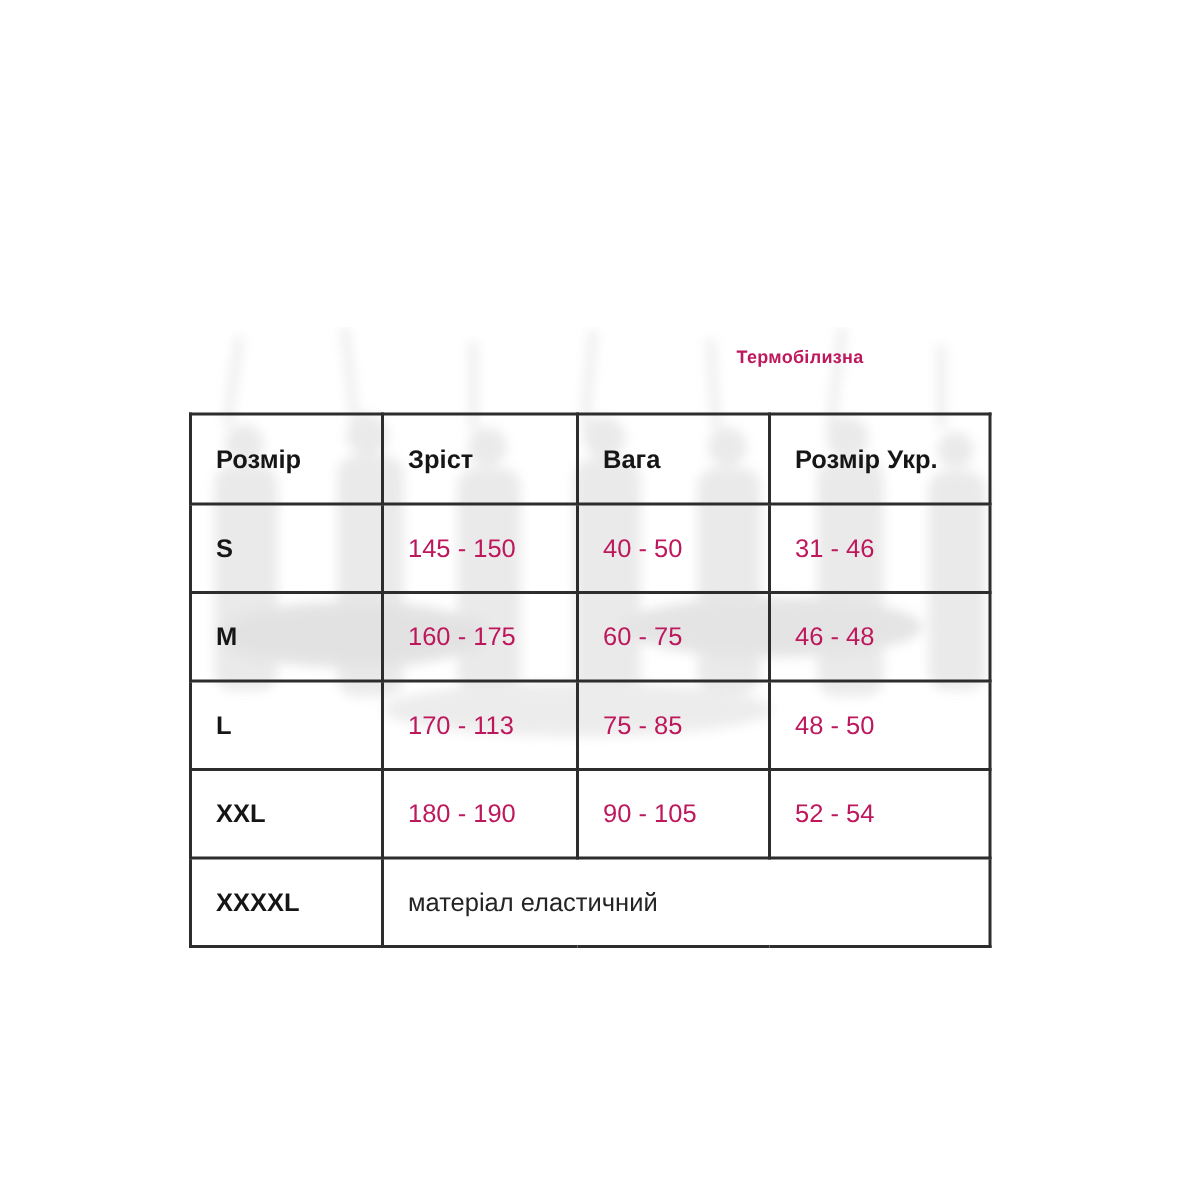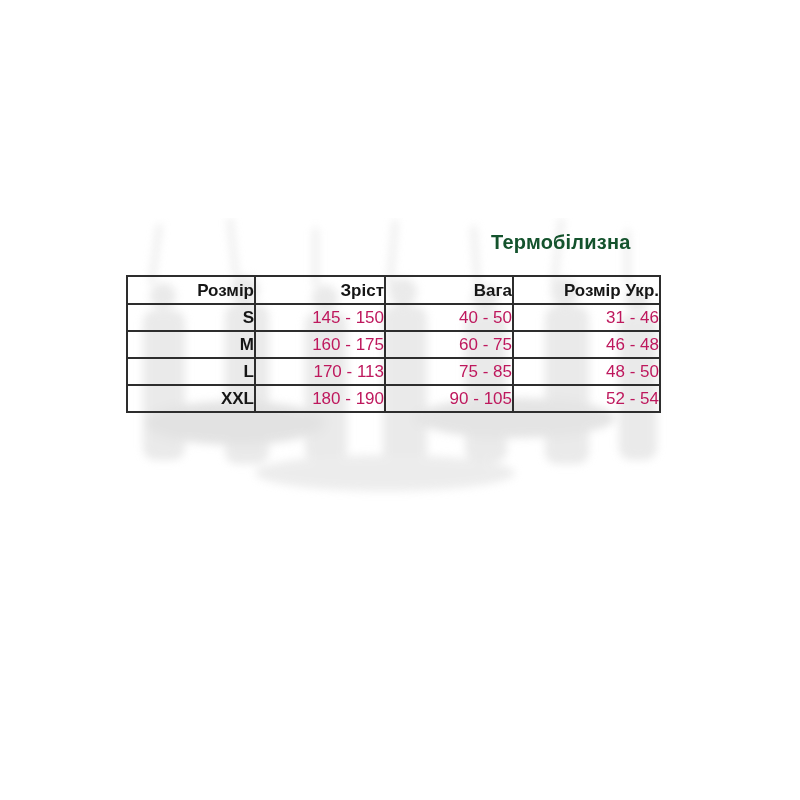--- a/index.html
+++ b/index.html
@@ -21,41 +21,41 @@
     left: 85px;
     top: 218px;
     width: 600px;
     height: 300px;
     pointer-events: none;
   }
   .chart-title {
     position: absolute;
     left: 491px;
     top: 231px;
-    font-size: 20px;
+    font-size: 12px;
     font-weight: bold;
     letter-spacing: 0.2px;
-    color: #14532d;
+    color: #be185d;
     white-space: nowrap;
   }
   table.size-table {
     position: absolute;
     left: 126px;
     top: 275px;
     width: 533px;
     border-collapse: collapse;
     table-layout: fixed;
     background: transparent;
   }
   table.size-table th,
   table.size-table td {
     border: 2px solid #2d2d2d;
-    text-align: right;
+    text-align: left;
     vertical-align: middle;
-    padding: 0;
+    padding: 16px;
     height: 25px;
     font-size: 17px;
     line-height: 1;
     background: transparent;
     overflow: hidden;
     white-space: nowrap;
   }
   table.size-table th {
     height: 26px;
     font-weight: bold;
@@ -152,16 +152,20 @@
         <td class="value-cell">170 - 113</td>
         <td class="value-cell">75 - 85</td>
         <td class="value-cell">48 - 50</td>
       </tr>
       <tr>
         <td class="size-cell">XXL</td>
         <td class="value-cell">180 - 190</td>
         <td class="value-cell">90 - 105</td>
         <td class="value-cell">52 - 54</td>
       </tr>
+      <tr>
+        <td class="size-cell">XXXXL</td>
+        <td class="note-cell" colspan="3">матеріал еластичний</td>
+      </tr>
     </tbody>
   </table>
 
 </div>
 
 </body></html>

